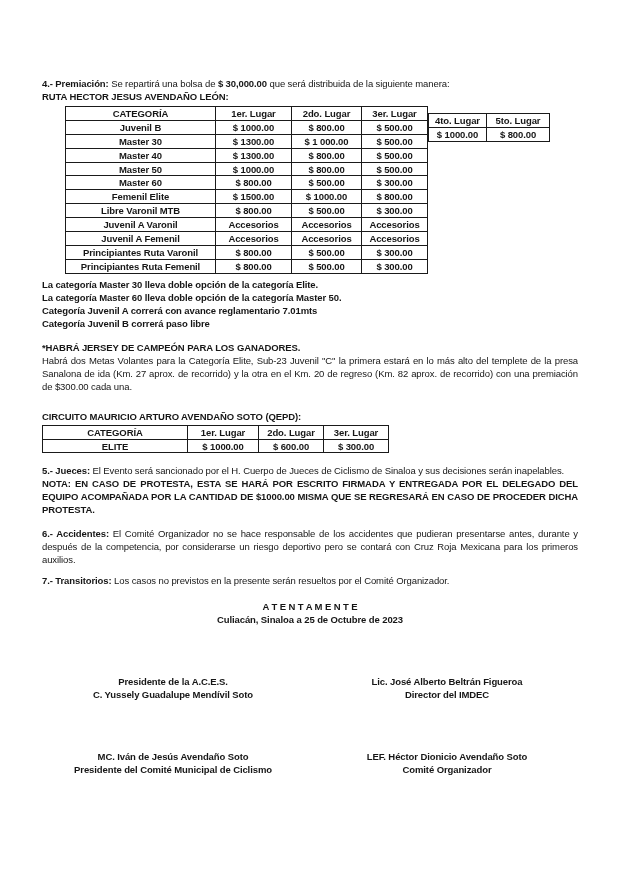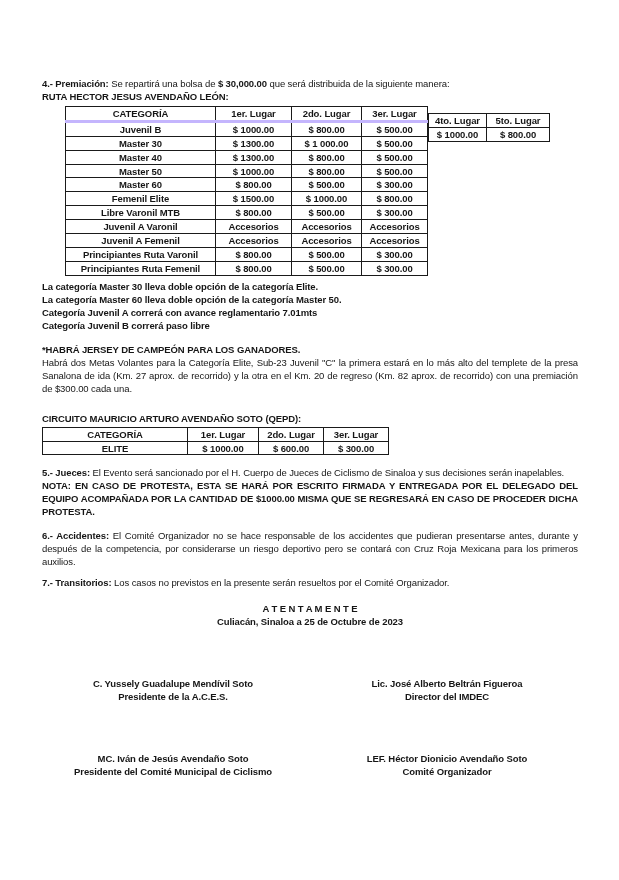--- a/index.html
+++ b/index.html
@@ -13,21 +13,21 @@
   .just{text-align:justify;}
   .center{text-align:center;}
   
   table{border-collapse:collapse;table-layout:fixed;}
   th,td{border:1px solid #1a1a1a;font-size:9.5px;font-weight:bold;
         text-align:center;vertical-align:middle;padding:0;height:12.9px;
         line-height:11px;letter-spacing:-0.1px;overflow:hidden;white-space:nowrap;}
   .tablewrap{position:relative;margin-left:23px;margin-top:3px;}
   table.main{width:362px;}
   table.side{position:absolute;top:7px;left:363px;width:121px;}
-  tr.sep td{border-top:3px solid #c4b5fd;}
+  tr.sep td{border-top:1px solid #c4b5fd;}
   table.circ{width:346px;margin-top:2px;}
   
   .notes{margin-top:4px;}
   .mt11{margin-top:11px;}
   .mt17{margin-top:17px;}
   .mt14{margin-top:8px;}
   .mt13{margin-top:13px;}
   
   .sigrow{display:flex;justify-content:space-between;}
   .sigrow.first{margin-top:49px;}
@@ -186,22 +186,22 @@
 
     <p class="just mt14"><span class="b">7.- Transitorios:</span><span> Los casos no previstos en la presente serán resueltos por el Comité Organizador.</span></p>
 
     <div class="center mt13">
       <p class="b">A T E N T A M E N T E</p>
       <p class="b">Culiacán, Sinaloa a 25 de Octubre de 2023</p>
     </div>
 
     <div class="sigrow first">
       <div class="sigbox">
+        <p>Presidente de la A.C.E.S.</p>
         <p>C. Yussely Guadalupe Mendívil Soto</p>
-        <p>Presidente de la A.C.E.S.</p>
       </div>
       <div class="sigbox">
         <p>Lic. José Alberto Beltrán Figueroa</p>
         <p>Director del IMDEC</p>
       </div>
     </div>
 
     <div class="sigrow second">
       <div class="sigbox">
         <p>MC. Iván de Jesús Avendaño Soto</p>

